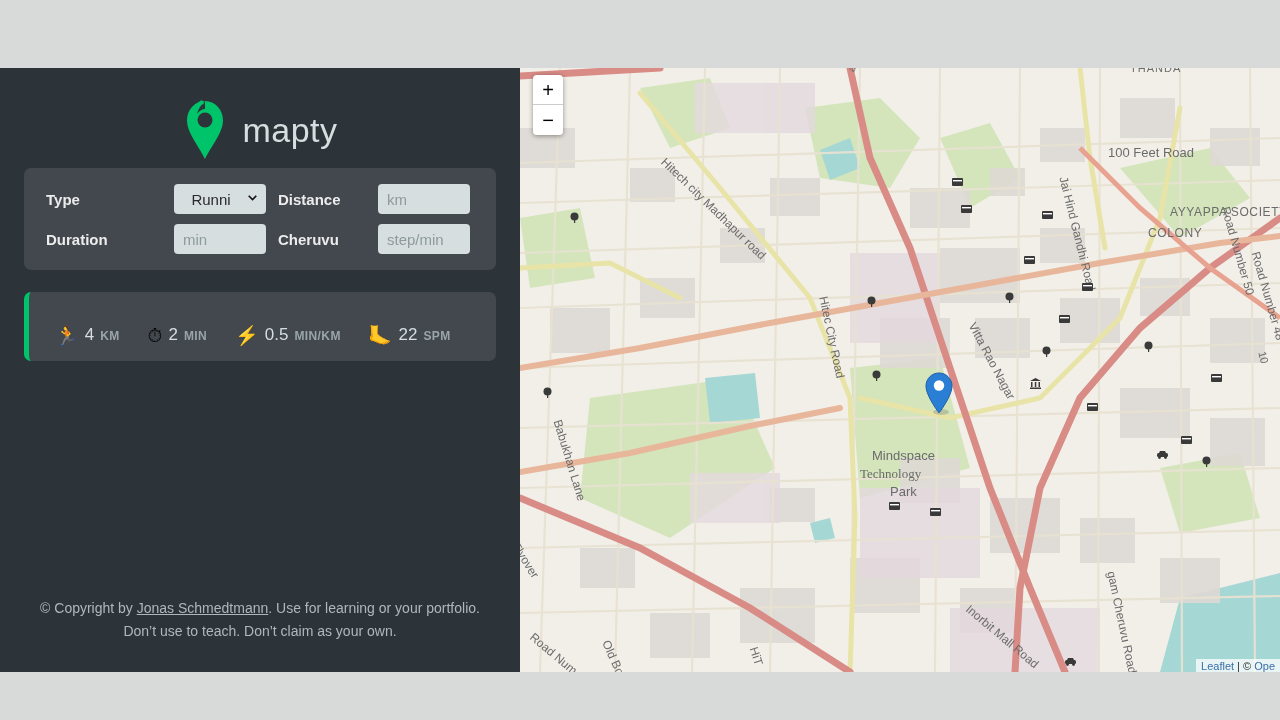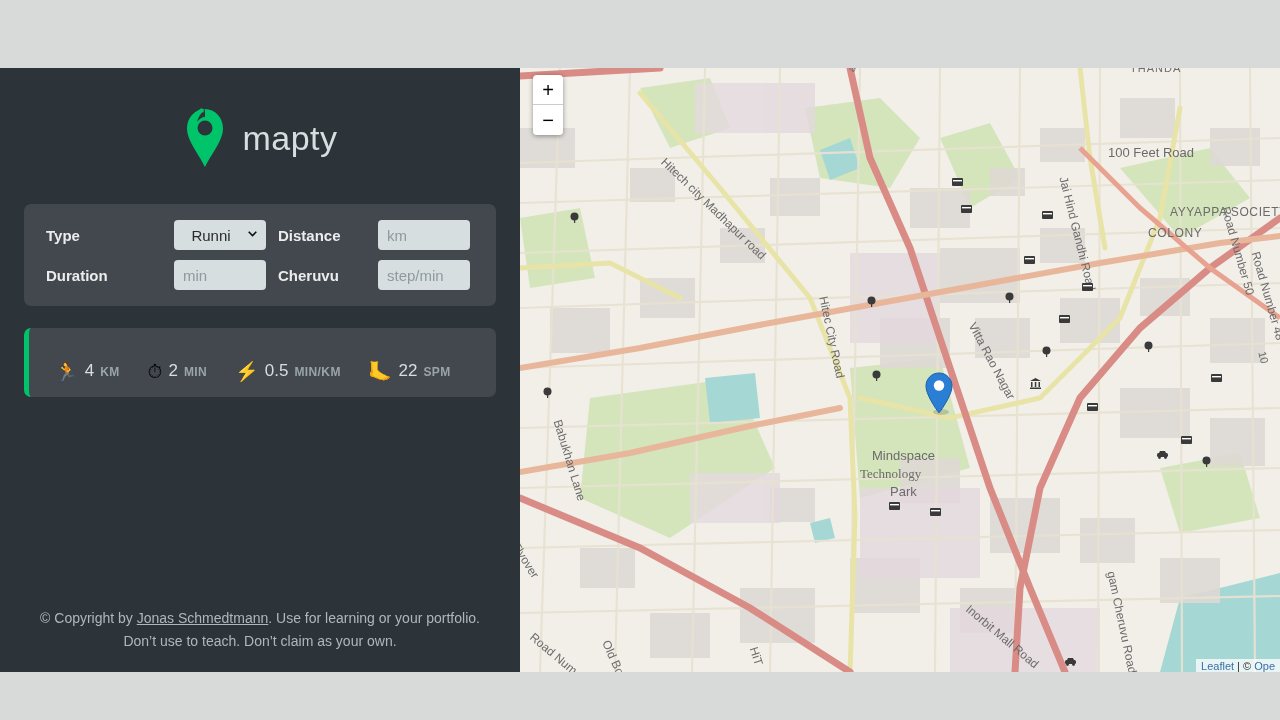--- a/index.html
+++ b/index.html
@@ -8,32 +8,32 @@
     background:#d8d9d9;
     font-family:"Liberation Sans", sans-serif;
   }
   .app {
     position:absolute; left:0; top:68px; width:1280px; height:604px;
     display:flex;
   }
   
   .sidebar {
     width:520px; height:604px; background:#2d3439;
-    padding:8px 24px; position:relative; flex:0 0 520px;
+    padding:0 24px; position:relative; flex:0 0 520px;
   }
   .logo-row {
     display:flex; align-items:center; justify-content:center;
     gap:14px; padding-top:24px; height:100px;
   }
   .logo-mark { width:46px; height:60px; position:relative; }
   .logo-text {
     font-size:34px; color:#d6dee0; letter-spacing:.5px; font-weight:400;
   }
   .form {
-    margin-top:28px; background:#42484d; border-radius:7px;
+    background:#42484d; border-radius:7px;
     padding:16px 22px; display:grid;
     grid-template-columns: 116px 92px 1fr 96px;
     grid-template-rows:auto auto; gap:10px 12px; align-items:center;
   }
   .form label {
     color:#ececec; font-size:15px; font-weight:bold;
   }
   .form .field {
     background:#d6dee0; border:none; border-radius:4px;
     height:30px; width:92px; padding:0 9px;
@@ -65,21 +65,21 @@
   }
   .details {
     display:flex; align-items:center; gap:0; padding:18px 0 0 26px;
   }
   .detail { display:flex; align-items:baseline; gap:6px; margin-right:28px; }
   .detail .ic { font-size:19px; line-height:1; position:relative; top:2px; }
   .detail .val { color:#d6dee0; font-size:17px; }
   .detail .unit { color:#9aa5a8; font-size:12px; font-weight:bold; letter-spacing:.4px; }
   
   .copyright {
-    position:absolute; left:24px; right:24px; bottom:20px;
+    position:absolute; left:24px; right:24px; bottom:30px;
     text-align:center; color:#aeb8ba; font-size:14px; line-height:1.6;
   }
   .copyright a { color:#aeb8ba; text-decoration:underline; }
   
   .map {
     flex:1; position:relative; overflow:hidden;
     background:#f2efe9;
   }
   .map svg.tiles { position:absolute; left:0; top:0; }
   .zoom-ctl {

